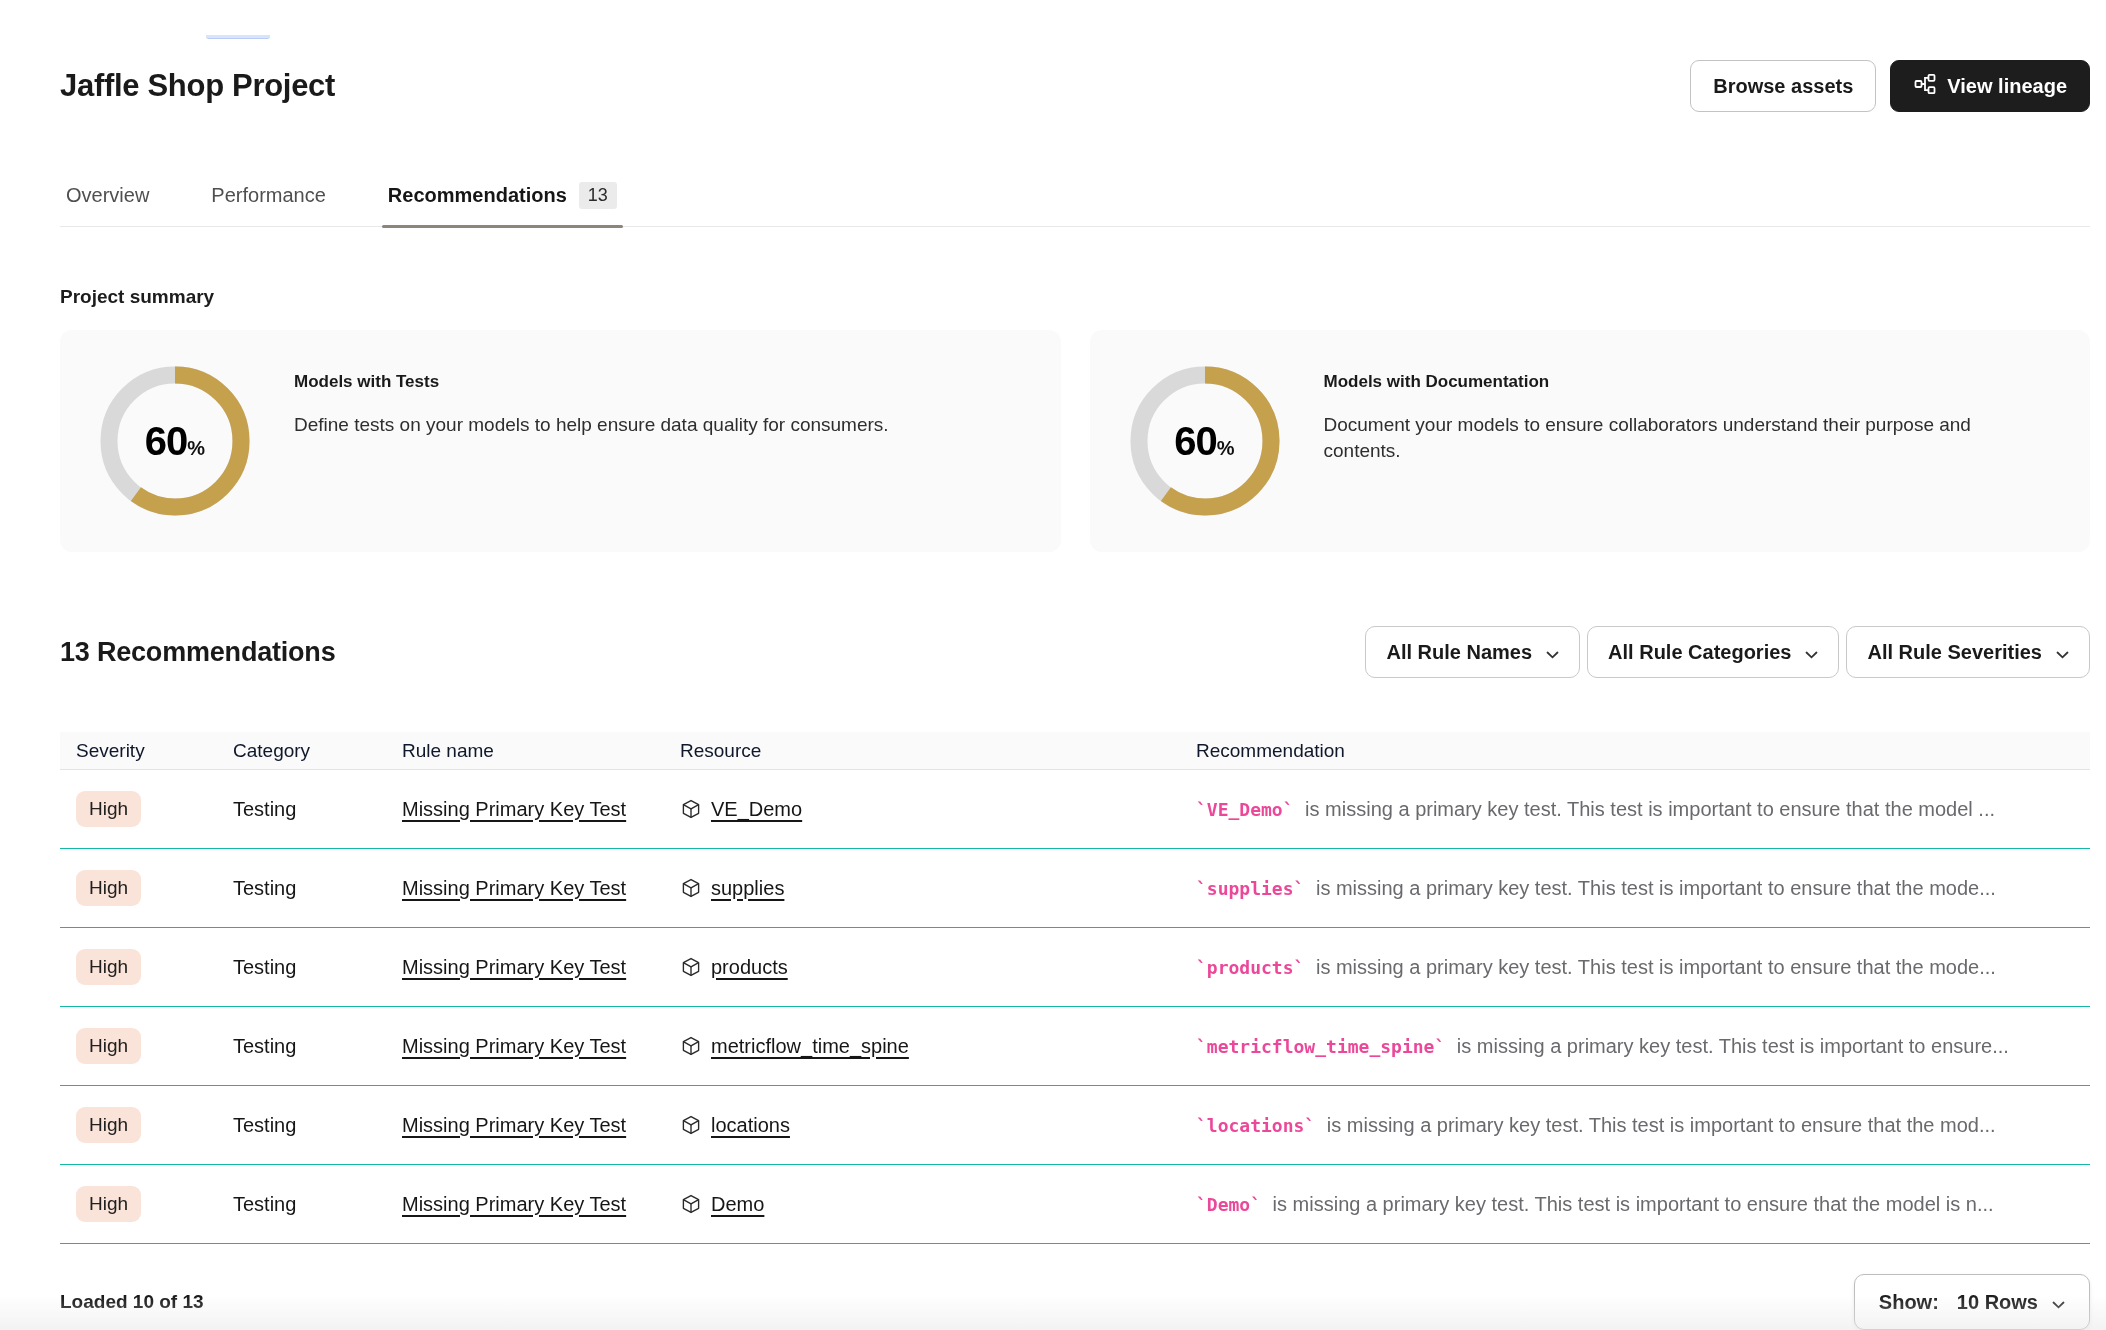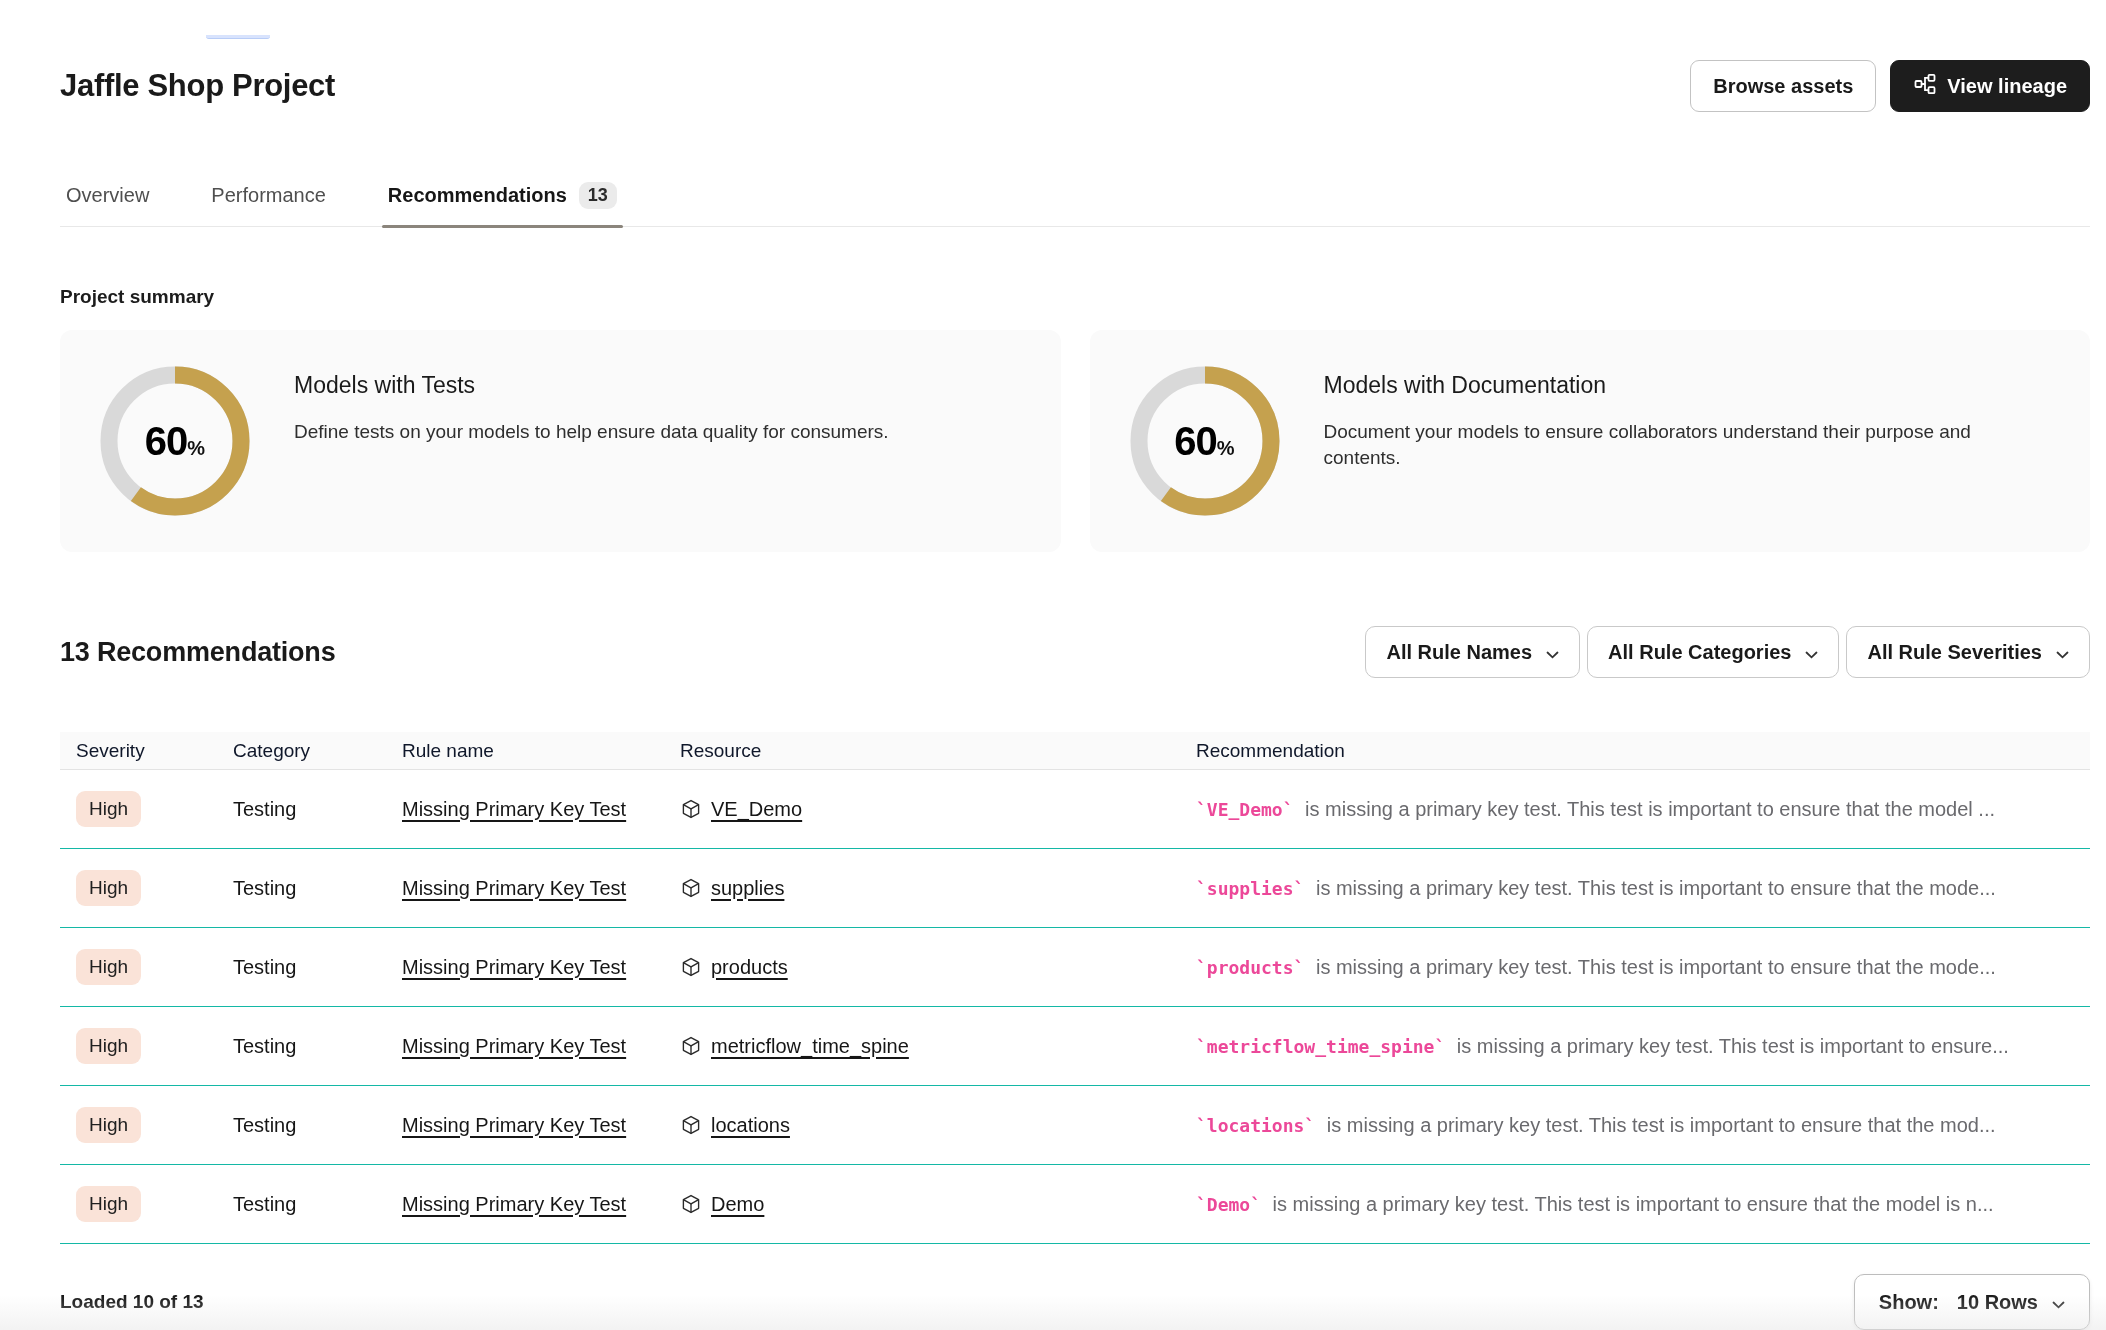--- a/index.html
+++ b/index.html
@@ -21,34 +21,34 @@
   .btn-secondary { background:#fff; color:#1a1a1a; border:1px solid #c3c3c3; }
   .btn-primary { background:#1d1d1d; color:#fff; border:1px solid #1d1d1d; }
 
   
   .tabs { display:flex; gap:50px; margin-top:70px; border-bottom:1px solid #e8e8e8; }
   .tab { display:flex; align-items:center; gap:12px; font-size:20px; color:#4f4f4f;
          padding:0 6px 17px 6px; cursor:pointer; position:relative; }
   .tab.active { color:#161616; font-weight:600; }
   .tab.active::after { content:""; position:absolute; left:0; right:0; bottom:-2px;
                        height:3px; background:#8b857c; border-radius:2px; }
-  .tab-badge { background:#ebebeb; color:#2b2b2b; font-size:18px; font-weight:700;
-               border-radius:9px; padding:3px 9px; }
+  .tab-badge { background:#ebebeb; color:#2b2b2b; font-size:18px; font-weight:400;
+               border-radius:3px; padding:3px 9px; }
 
   
   .section-label { margin-top:59px; font-size:19px; font-weight:600; color:#1c1c1c; }
   .cards { display:flex; gap:29px; margin-top:22px; }
   .card { flex:1; height:222px; background:#fafafa; border-radius:12px;
           display:flex; align-items:flex-start; padding:36px 40px; gap:44px; }
   .gauge-wrap { position:relative; width:150px; height:150px; flex:none; }
   .gauge-label { position:absolute; inset:0; display:flex; align-items:center;
                  justify-content:center; }
   .gauge-num { font-size:40px; font-weight:600; color:#000000; letter-spacing:-1px; }
   .gauge-pct { font-size:20px; font-weight:600; color:#111; margin-top:14px; }
-  .card-title { font-size:23px; font-weight:400; margin-top:6px; }
+  .card-title { font-size:17px; font-weight:700; margin-top:6px; }
   .card-desc { font-size:19px; color:#2e2e2e; margin-top:20px; max-width:720px; line-height:1.35; }
 
   
   .recs-row { display:flex; justify-content:space-between; align-items:center; margin-top:74px; }
   .recs-heading { font-size:27px; font-weight:600; letter-spacing:-0.2px; }
   .filters { display:flex; gap:7px; }
   .filter-btn { display:inline-flex; align-items:center; gap:14px; height:52px; padding:0 20px;
                 background:#fff; border:1px solid #c9c9c9; border-radius:10px;
                 font-size:20px; font-weight:600; color:#1a1a1a; cursor:pointer;
                 font-family:"Liberation Sans", sans-serif; }

